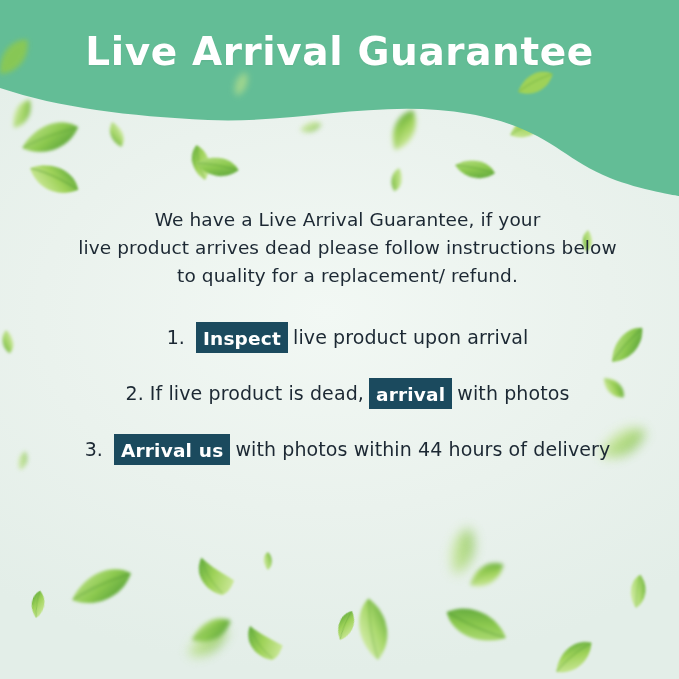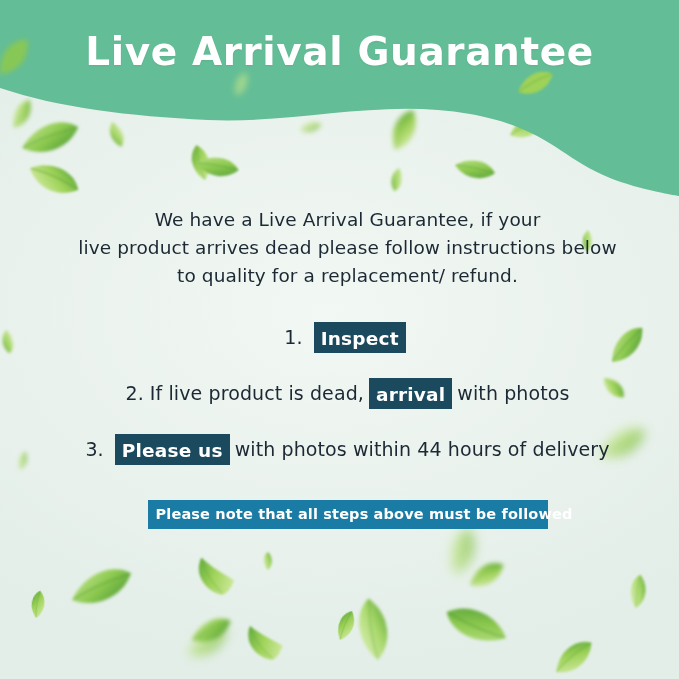--- a/index.html
+++ b/index.html
@@ -285,35 +285,35 @@
       <div>We have a Live Arrival Guarantee, if your</div>
       <div>live product arrives dead please follow instructions below</div>
       <div>to quality for a replacement/ refund.</div>
     </div>
 
     <div class="steps">
 
       <div class="step s1">
         <span class="num">1.</span>
         <span class="hl">Inspect</span>
+        <span class="txt">live product upon arrival</span>
       </div>
 
       <div class="step s2">
         <span class="num">2.</span>
         <span class="txt">If live product is dead,</span>
         <span class="hl">arrival</span>
         <span class="txt">with photos</span>
       </div>
 
       <div class="step s3">
         <span class="num">3.</span>
-        <span class="hl">Please us</span>
+        <span class="hl">Arrival us</span>
         <span class="txt">with photos within 44 hours of delivery</span>
       </div>
 
     </div>
 
     <div class="notes">
-      <div class="note n1">Please note that all steps above must be followed</div>
     </div>
 
   </div>
 </div>
 
 </body></html>

